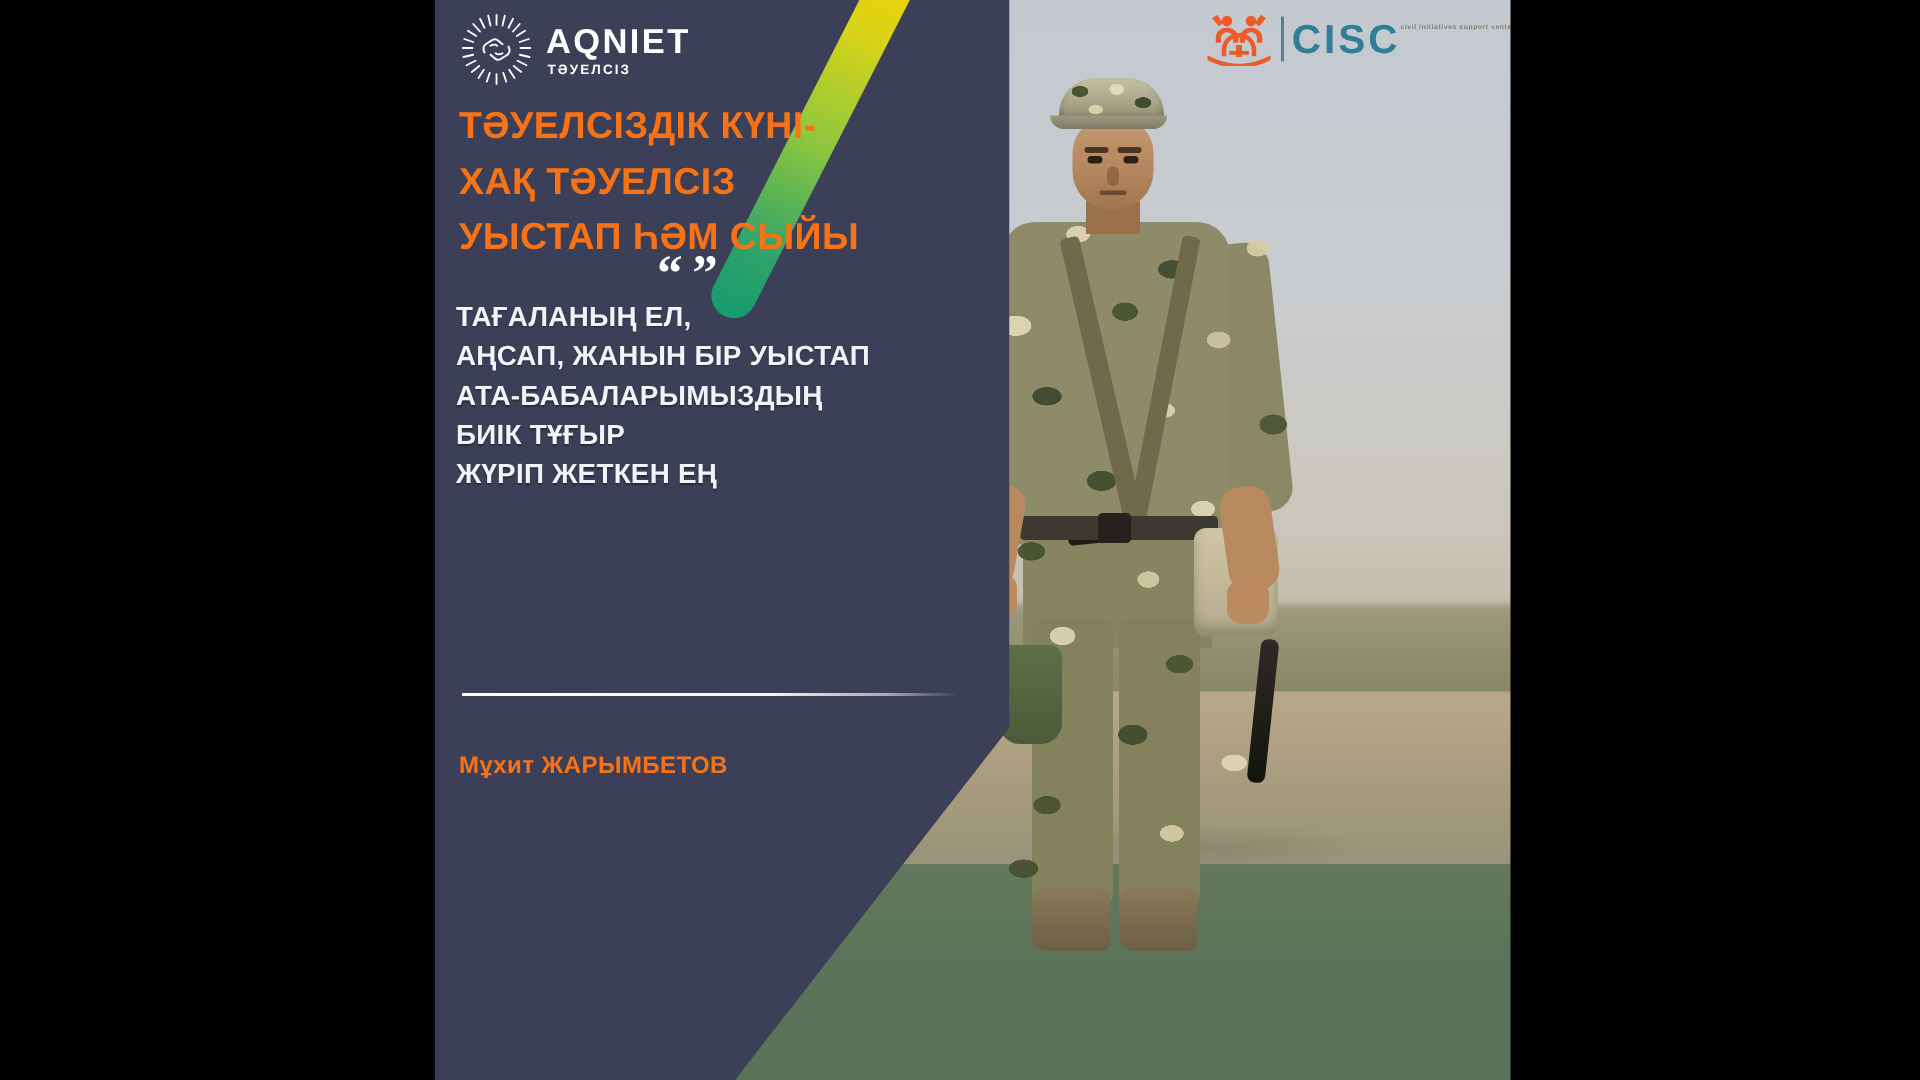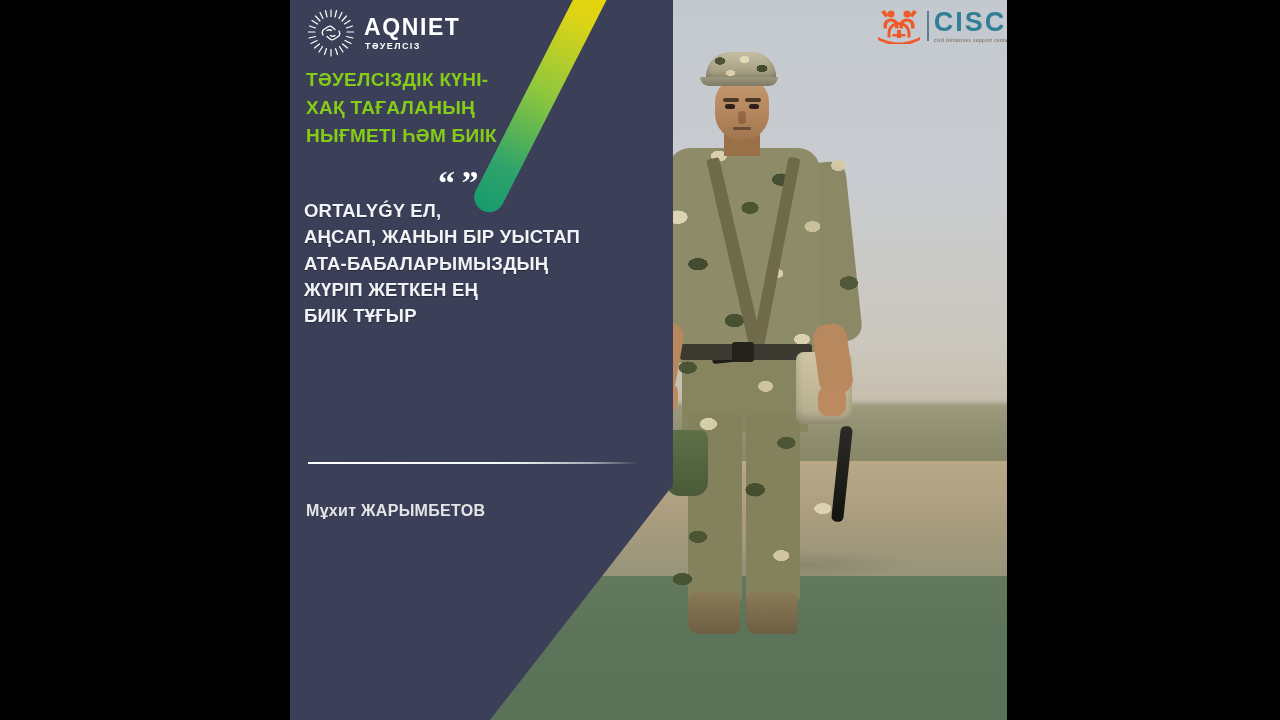--- a/index.html
+++ b/index.html
@@ -319,21 +319,21 @@
     color:#ffffff; font-size:23px; font-weight:700; letter-spacing:1.6px;
   }
   .logo-sub {
     color:#ffffff; font-size:9px; font-weight:600; letter-spacing:1.4px;
     margin-top:3px; margin-left:1px;
   }
 
   
   .title {
     position:absolute; left:16px; top:66px; width:330px; z-index:7;
-    color:#84cc16; font-size:19px; font-weight:700;
+    color:#f97316; font-size:25px; font-weight:700;
     line-height:1.47; letter-spacing:.3px;
   }
 
   
   .qmark {
     position:absolute; left:148px; top:166px; z-index:7;
     color:#ffffff; font-size:34px; font-weight:700;
     font-family:"Liberation Serif", serif; line-height:1;
     letter-spacing:-1px;
   }
@@ -348,36 +348,36 @@
 
   
   .divider {
     position:absolute; left:18px; top:462px; width:330px; height:2px; z-index:7;
     background:linear-gradient(90deg,#ffffff 0%,#f4f5f8 62%,rgba(255,255,255,.55) 86%, rgba(255,255,255,0) 100%);
   }
 
   
   .author {
     position:absolute; left:16px; top:502px; z-index:7;
-    color:#e5e5e5; font-size:16px; font-weight:700; letter-spacing:.3px;
+    color:#f97316; font-size:16px; font-weight:700; letter-spacing:.3px;
   }
   .org {
     position:absolute; left:16px; top:540px; z-index:7;
     color:#e9c63a; font-size:15px; font-weight:700; line-height:1.32;
     letter-spacing:.2px;
   }
 
   
   .cisc {
     position:absolute; right:14px; top:8px; z-index:8;
     display:flex; align-items:center; gap:5px;
   }
   .cisc-mark { width:46px; height:36px; position:relative; }
   .cisc-rule { width:2px; height:30px; background:#5c7f94; }
-  .cisc-text { display:flex; flex-direction:column; line-height:1; }
+  .cisc-text { display:flex; flex-direction:row; line-height:1; }
   .cisc-name {
     color:#2f7f96; font-size:27px; font-weight:700; letter-spacing:2px;
     font-family:"Liberation Sans", sans-serif;
   }
   .cisc-tag {
     color:#7a6a58; font-size:4.5px; font-weight:600; letter-spacing:.4px;
     margin-top:3px; white-space:nowrap; opacity:.85;
   }
 
   
@@ -511,32 +511,32 @@
         </svg>
       </div>
       <div class="logo-text">
         <span class="logo-name">AQNIET</span>
         <span class="logo-sub">ТӘУЕЛСІЗ</span>
       </div>
     </div>
 
     <div class="title">
       <div>ТӘУЕЛСІЗДІК КҮНІ-</div>
-      <div>ХАҚ ТАҒАЛАНЫҢ</div>
-      <div>НЫҒМЕТІ ҺӘМ БИІК</div>
+      <div>ХАҚ ТӘУЕЛСІЗ</div>
+      <div>УЫСТАП ҺӘМ СЫЙЫ</div>
     </div>
 
     <div class="qmark">“ ”</div>
 
     <div class="quote">
-      <div>ORTALYǴY ЕЛ,</div>
+      <div>ТАҒАЛАНЫҢ ЕЛ,</div>
       <div>АҢСАП,  ЖАНЫН БІР УЫСТАП</div>
       <div>АТА-БАБАЛАРЫМЫЗДЫҢ</div>
+      <div>БИІК ТҰҒЫР</div>
       <div>ЖҮРІП ЖЕТКЕН ЕҢ</div>
-      <div>БИІК ТҰҒЫР</div>
     </div>
 
     <div class="divider"></div>
 
     <div class="author">Мұхит ЖАРЫМБЕТОВ</div>
 
     <div class="cisc">
       <div class="cisc-mark">
         <svg width="46" height="36" viewBox="0 0 92 72" aria-hidden="true">
           <g fill="#ef5a28">

